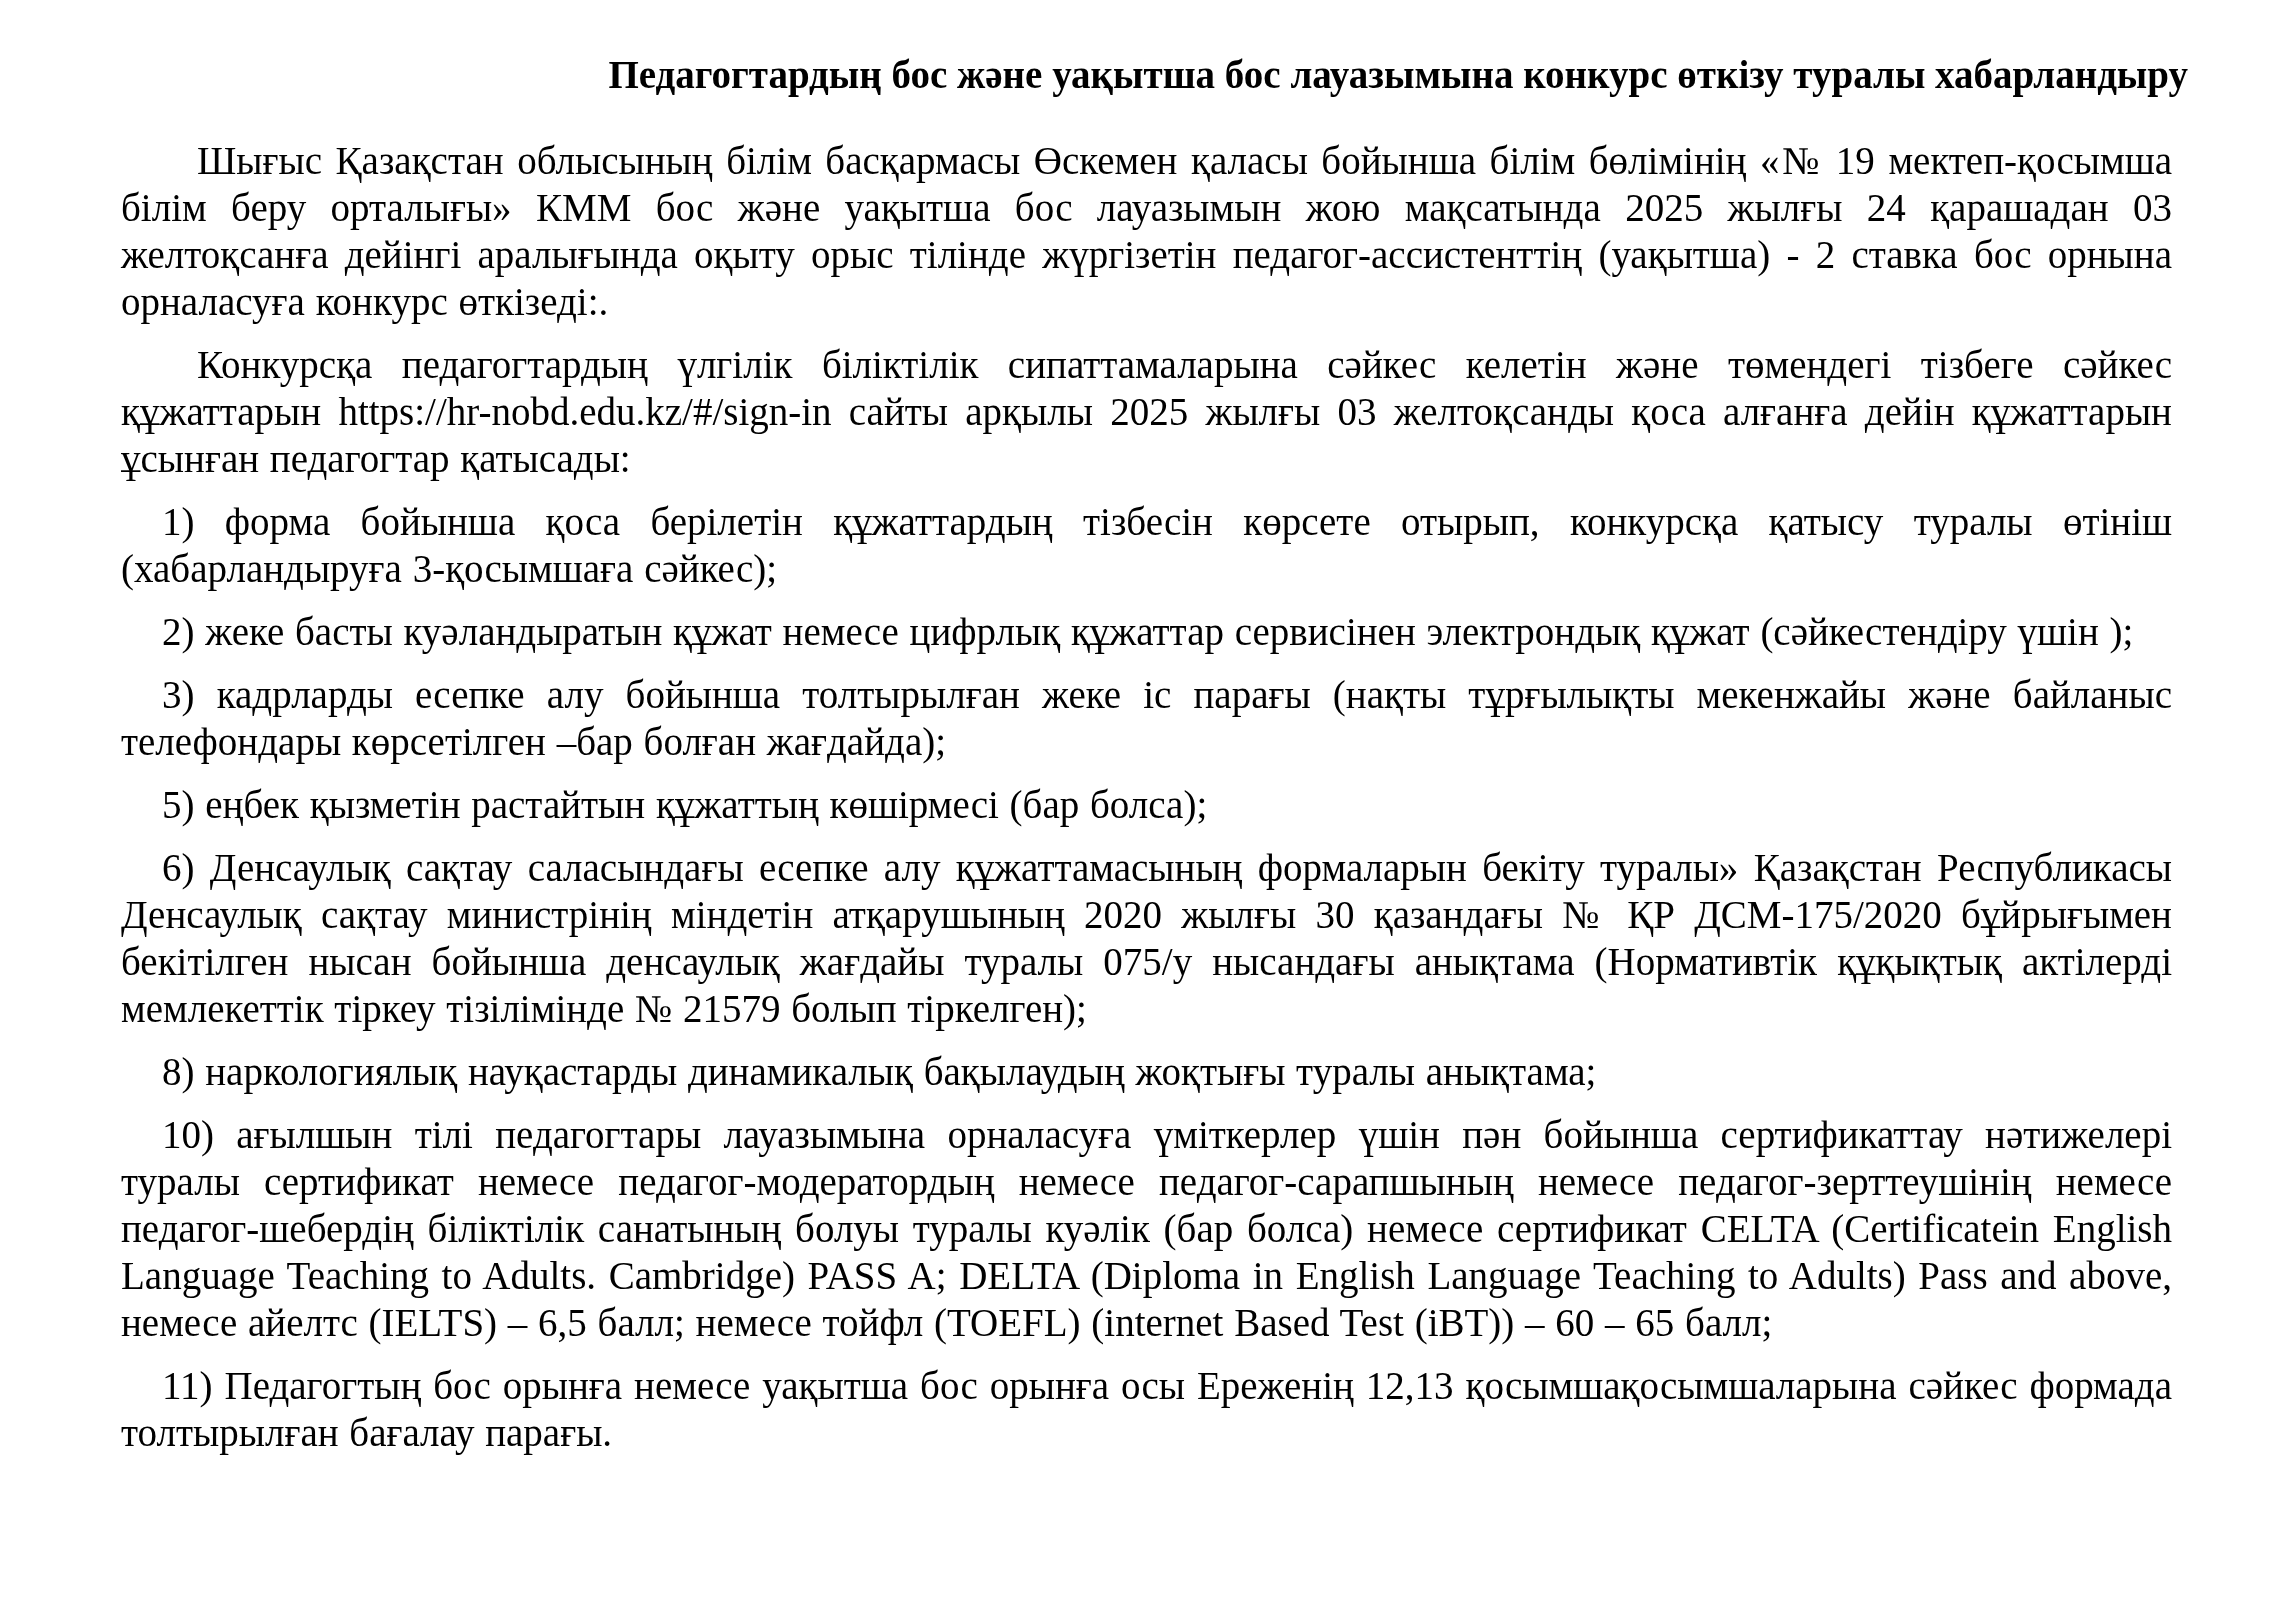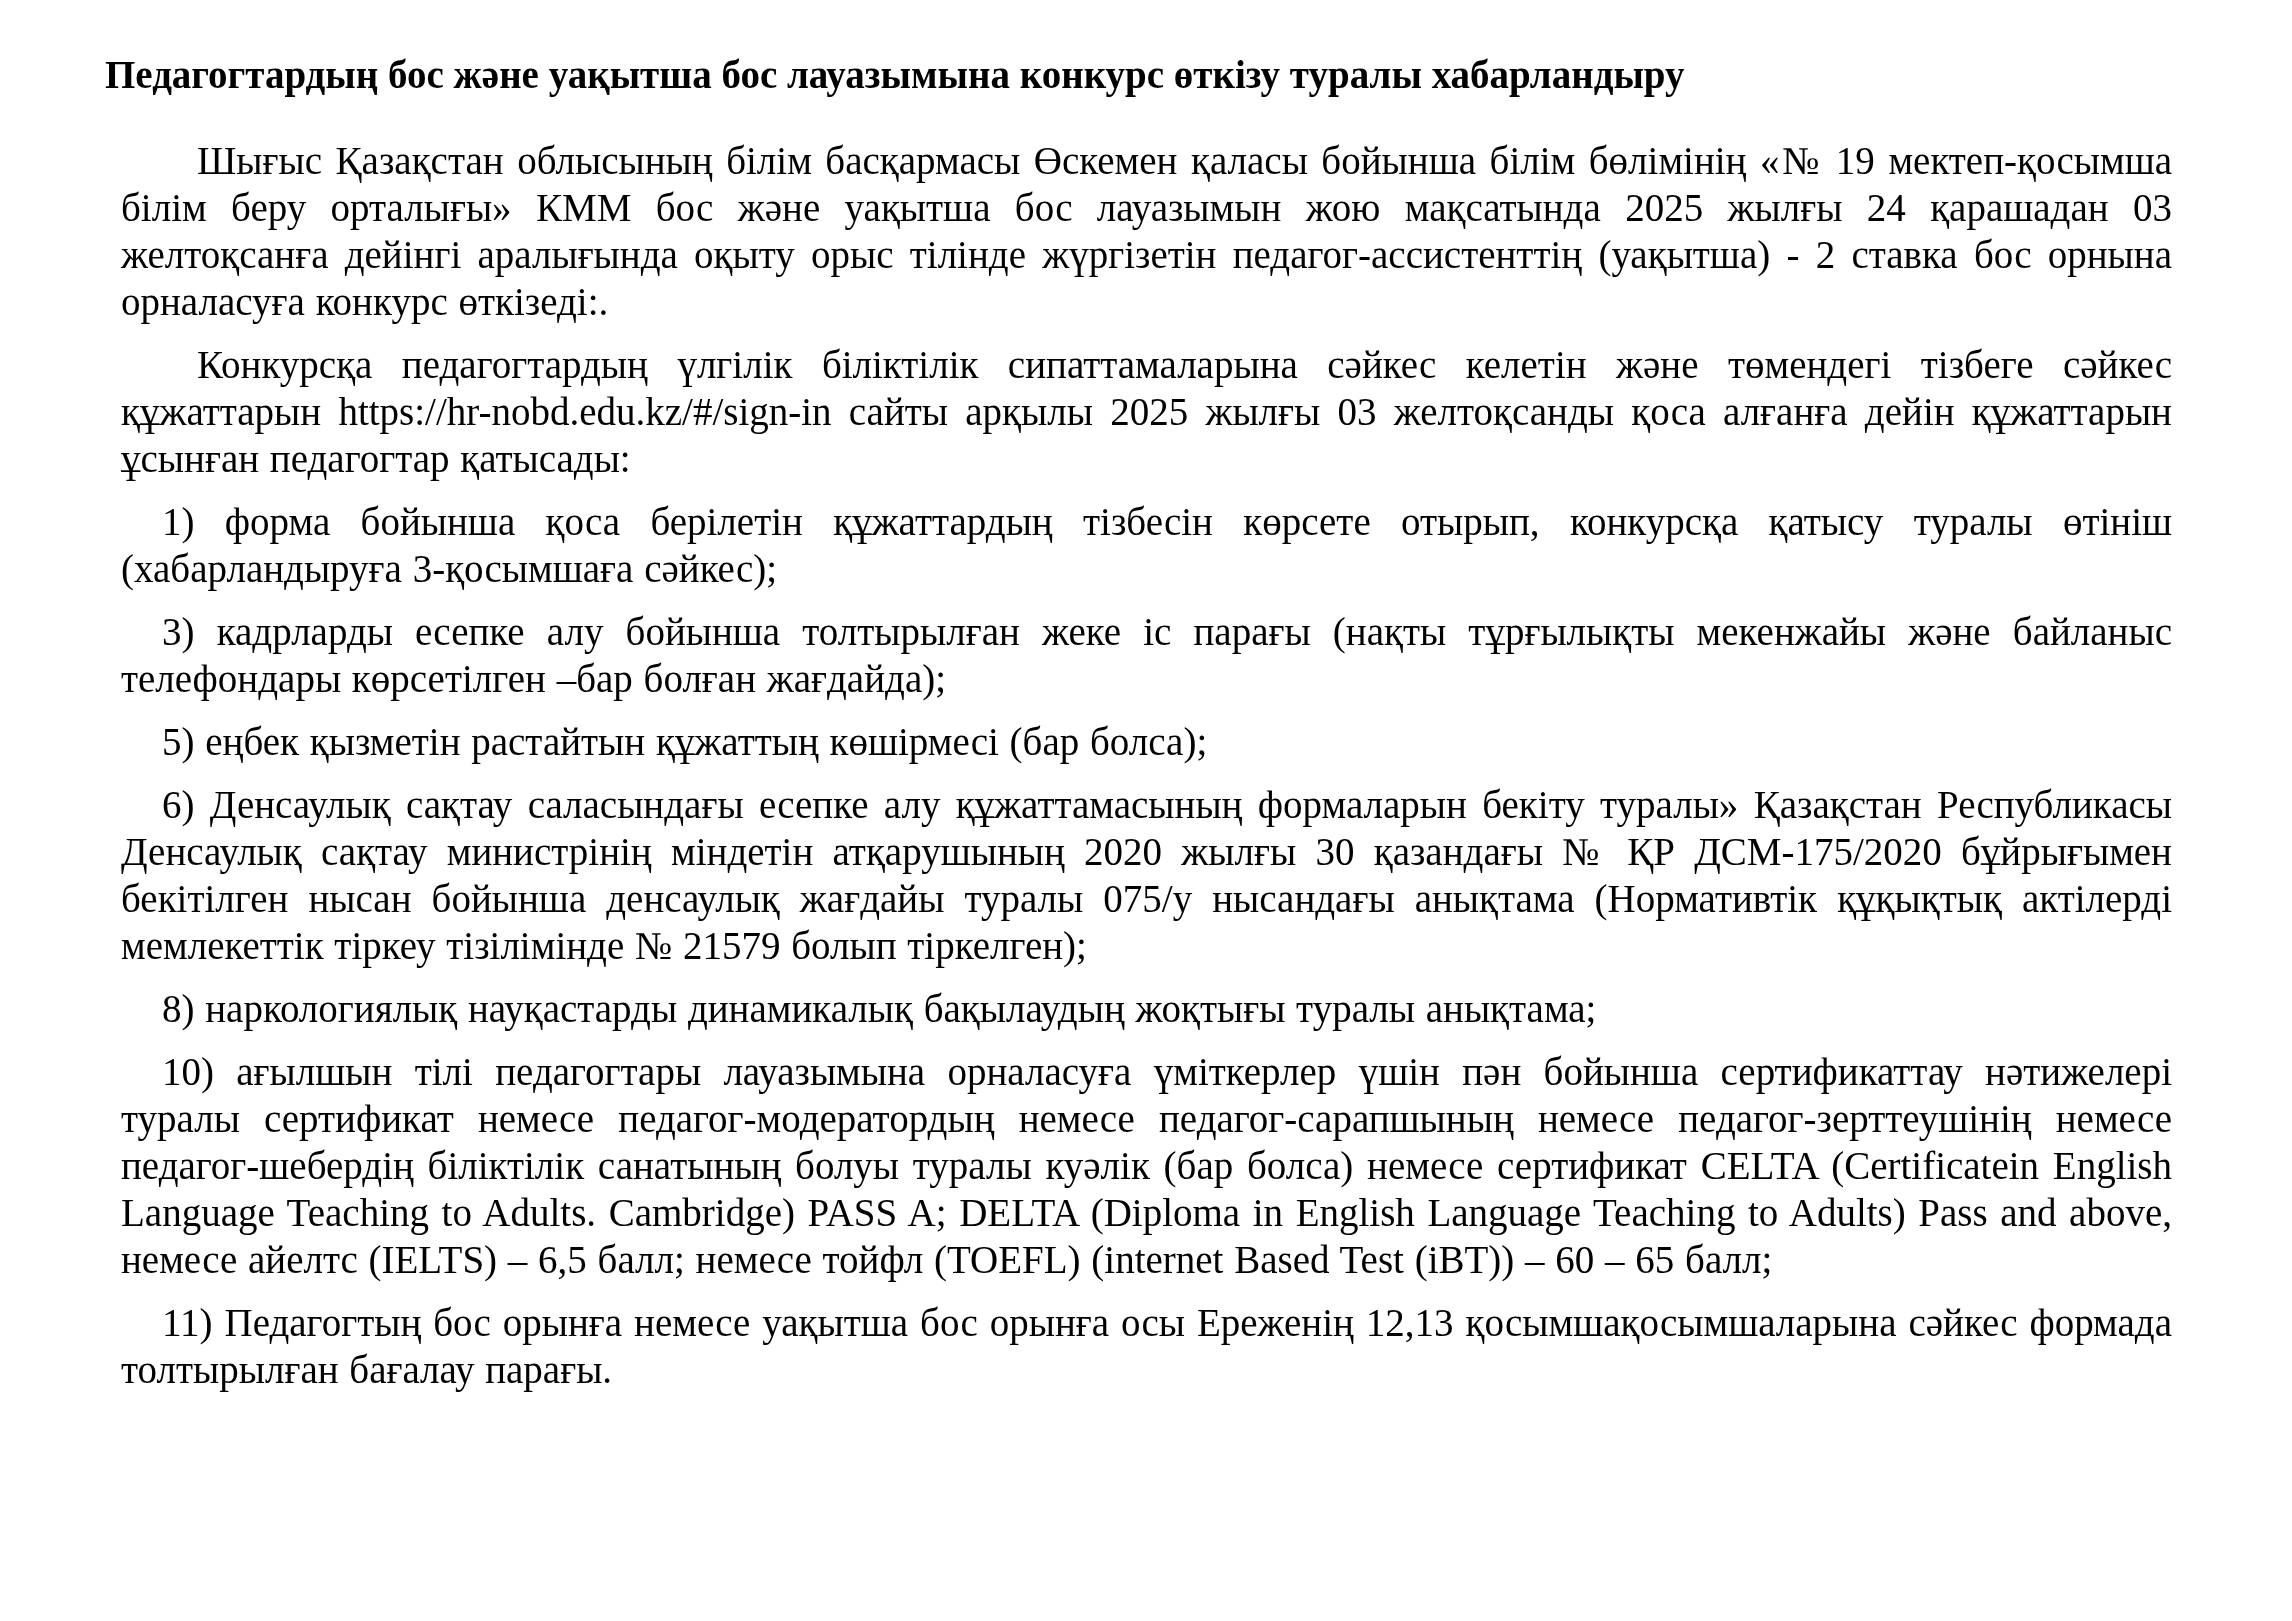--- a/index.html
+++ b/index.html
@@ -19,21 +19,21 @@
     width: 2293px;
     height: 1621px;
     padding: 51px 105px 0 105px;
     background: #ffffff;
   }
   .doc-title {
     font-size: 39px;
     line-height: 47px;
     font-weight: bold;
     margin: 0 0 39px 0;
-    text-align: left;
+    text-align: right;
   }
   .para {
     font-size: 39px;
     line-height: 47px;
     margin: 16px;
     text-align: justify;
     word-spacing: 1px;
   }
   .indent-lg { text-indent: 76px; }
   .indent-sm { text-indent: 41px; }
@@ -44,20 +44,21 @@
 <div class="page">
 
   <h1 class="doc-title">Педагогтардың бос және уақытша бос лауазымына конкурс өткізу туралы хабарландыру</h1>
 
   <p class="para indent-lg">Шығыс Қазақстан облысының білім басқармасы Өскемен қаласы бойынша білім бөлімінің «№ 19 мектеп-қосымша білім беру орталығы» КММ бос және уақытша бос лауазымын жою мақсатында 2025 жылғы 24 қарашадан 03 желтоқсанға дейінгі аралығында оқыту орыс тілінде жүргізетін педагог-ассистенттің (уақытша)  - 2 ставка бос орнына орналасуға конкурс өткізеді:.</p>
 
   <p class="para indent-lg">Конкурсқа педагогтардың үлгілік біліктілік сипаттамаларына сәйкес келетін және төмендегі тізбеге сәйкес құжаттарын https://hr-nobd.edu.kz/#/sign-in сайты арқылы 2025 жылғы 03 желтоқсанды қоса алғанға дейін құжаттарын ұсынған педагогтар қатысады:</p>
 
   <p class="para indent-sm">1) форма бойынша қоса берілетін құжаттардың тізбесін көрсете отырып, конкурсқа қатысу туралы өтініш (хабарландыруға 3-қосымшаға сәйкес);</p>
 
+  <p class="para indent-sm">2) жеке басты куәландыратын құжат немесе цифрлық құжаттар сервисінен электрондық құжат (сәйкестендіру үшін );</p>
 
   <p class="para indent-sm">3) кадрларды есепке алу бойынша толтырылған жеке іс парағы (нақты тұрғылықты мекенжайы және байланыс телефондары көрсетілген –бар болған жағдайда);</p>
 
 
   <p class="para indent-sm">5) еңбек қызметін растайтын құжаттың көшірмесі (бар болса);</p>
 
   <p class="para indent-sm">6) Денсаулық сақтау саласындағы есепке алу құжаттамасының формаларын бекіту туралы» Қазақстан Республикасы Денсаулық сақтау министрінің міндетін атқарушының 2020 жылғы 30 қазандағы № ҚР ДСМ-175/2020 бұйрығымен бекітілген нысан бойынша денсаулық жағдайы туралы 075/у нысандағы анықтама (Нормативтік құқықтық актілерді мемлекеттік тіркеу тізілімінде № 21579 болып тіркелген);</p>
 
 
   <p class="para indent-sm">8) наркологиялық науқастарды динамикалық бақылаудың жоқтығы туралы анықтама;</p>

